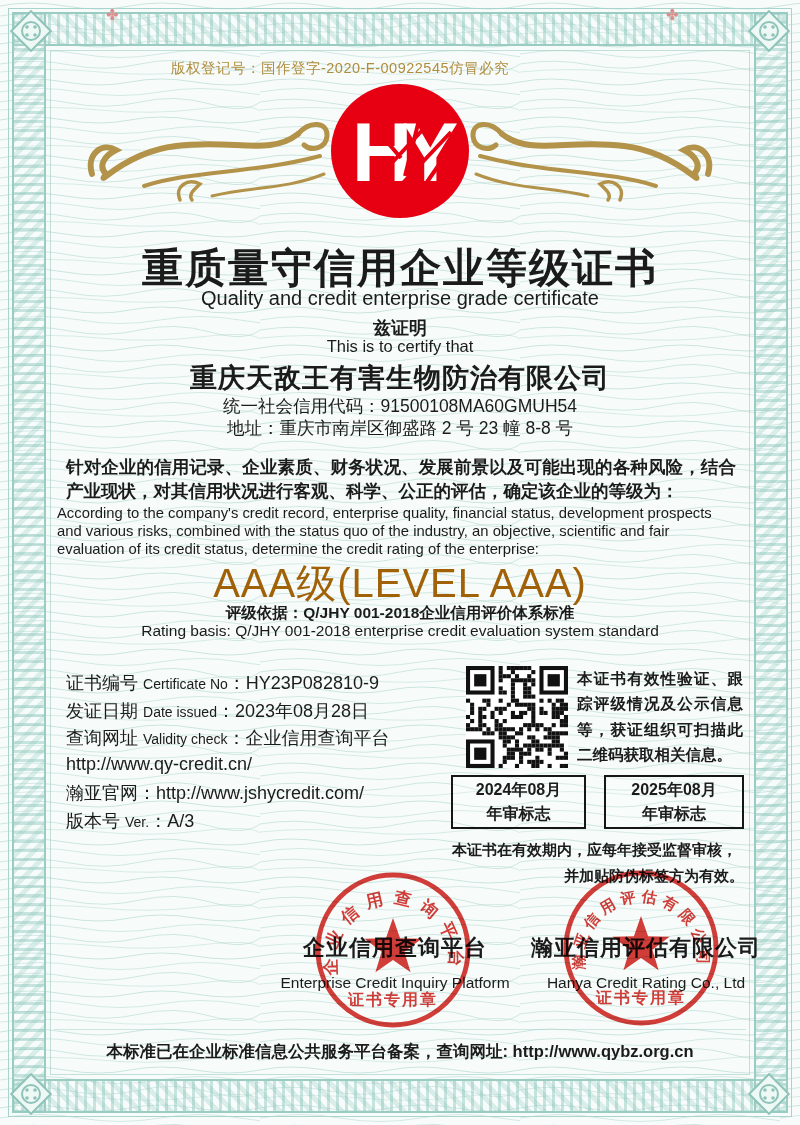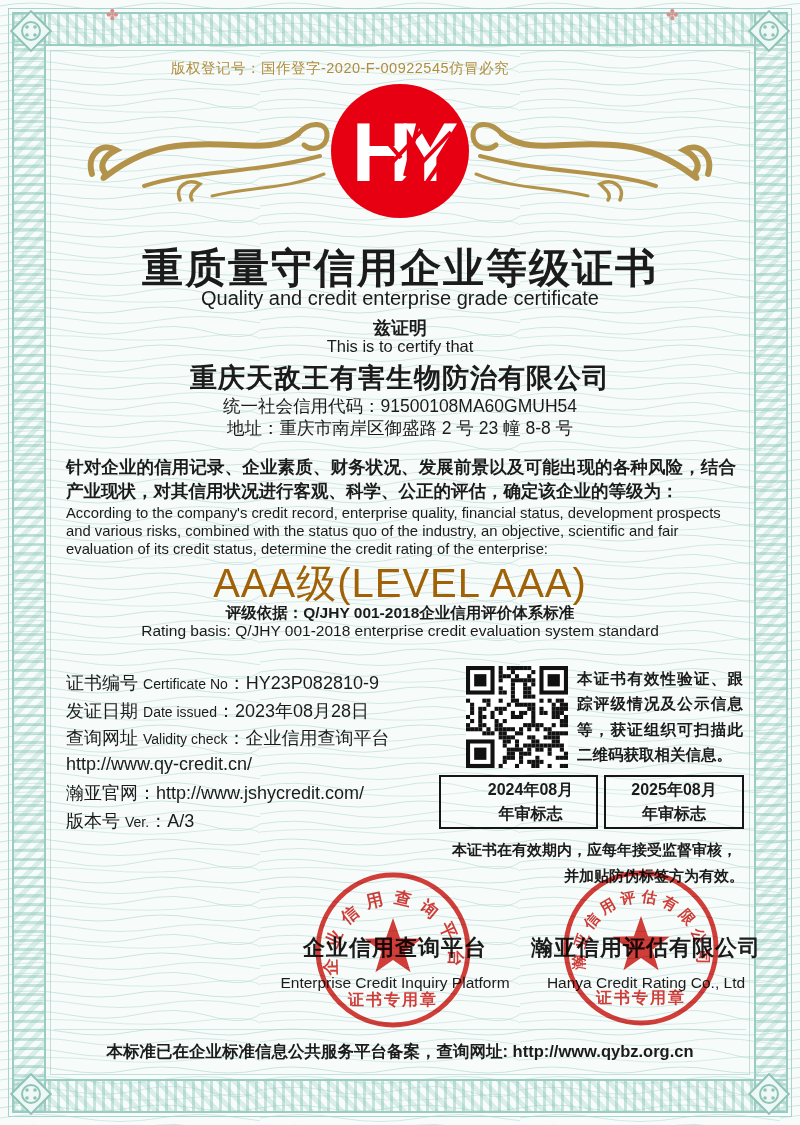--- a/index.html
+++ b/index.html
@@ -27,33 +27,33 @@
 
   .copyright{top:59px;font-size:14.5px;color:#b08d3e;font-weight:500;letter-spacing:.5px;}
   .title-cn{top:241px;font-size:41px;font-weight:700;letter-spacing:2px;}
   .title-en{top:287px;font-size:20px;}
   .certify-cn{top:316px;font-size:18px;font-weight:600;}
   .certify-en{top:337px;font-size:16.5px;}
   .company{top:360px;font-size:27px;font-weight:700;letter-spacing:1px;}
   .code{top:394px;font-size:17.5px;font-weight:500;}
   .addr{top:416px;font-size:17.5px;font-weight:500;}
   .para-cn{top:455px;left:66px;width:670px;font-size:17.5px;line-height:24px;font-weight:600;text-align:justify;}
-  .para-en{top:505px;left:66px;width:672px;font-size:14.8px;line-height:17.8px;}
+  .para-en{top:505px;left:57px;width:672px;font-size:14.8px;line-height:17.8px;}
   .grade{top:556px;font-size:40px;font-weight:400;color:#a16207;letter-spacing:1px;}
   .basis-cn{top:603px;font-size:15.5px;font-weight:600;}
   .basis-en{top:622px;font-size:15.5px;}
 
   .details{left:66px;top:671px;width:400px;}
   .dline{height:27.5px;font-size:18px;white-space:nowrap;font-weight:500;}
   .dline .en{font-size:14px;font-weight:400;text-align:center;}
 
   .qr-note{left:577px;top:666px;width:166px;font-size:15.5px;line-height:25.4px;font-weight:600;text-align:justify;}
   .ybox{top:775px;height:50px;border:2px solid #161616;text-align:center;font-size:16px;font-weight:600;
         display:flex;flex-direction:column;justify-content:center;gap:3px;background:rgba(255,255,255,.15);}
-  .ybox1{left:439px;width:131px;padding-left:24px;}
+  .ybox1{left:451px;width:131px;}
   .ybox2{left:604px;width:136px;}
   .validity{left:452px;top:837px;width:292px;font-size:15px;line-height:26px;font-weight:600;}
   .validity .l2{text-align:right;}
 
   .org{top:933px;text-align:center;}
   .org .cn{font-size:22px;font-weight:700;letter-spacing:1px;}
   .org .en{font-size:15.5px;margin-top:11px;}
   .org-left{left:263px;width:264px;}
   .org-right{left:500px;width:292px;}
   .seal{mix-blend-mode:multiply;opacity:.88;}

